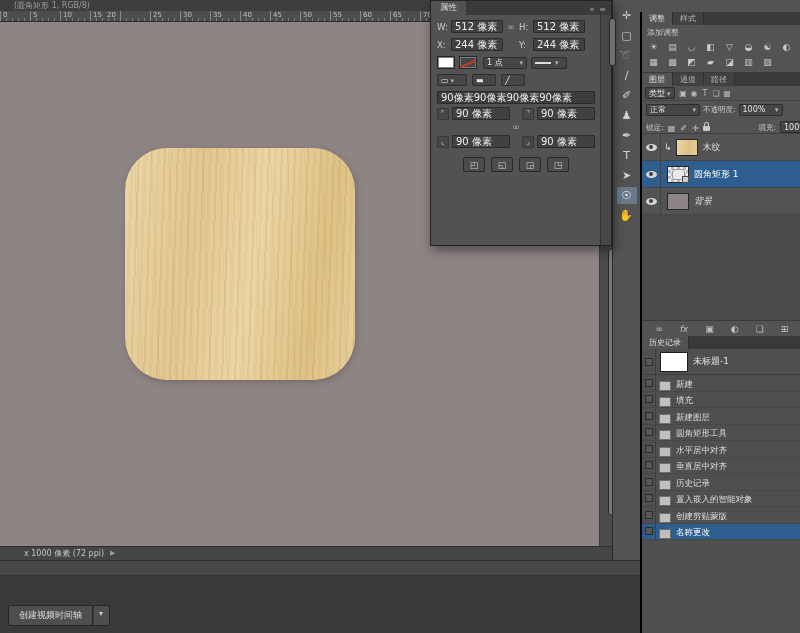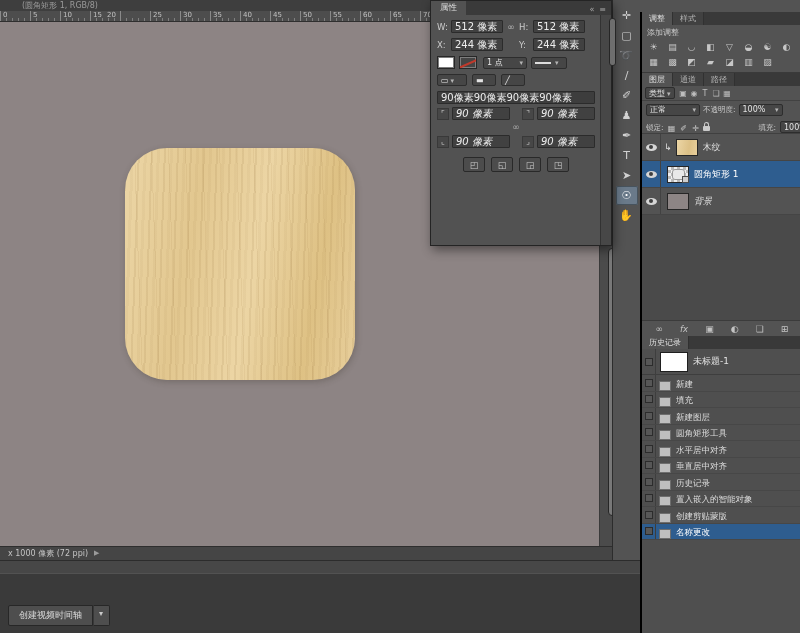--- a/index.html
+++ b/index.html
@@ -2,21 +2,21 @@
 <html><head>
 <meta charset="utf-8">
 <style>
   *{box-sizing:border-box;margin:0;padding:0;}
   html,body{width:800px;height:633px;}
   body{font-family:"DejaVu Sans","Liberation Sans",sans-serif;background:#3a3a3a;}
   #app{position:relative;width:800px;height:633px;overflow:hidden;background:#535353;color:#ccc;}
 
   
   #titlebar{position:absolute;left:0;top:0;width:612px;height:11px;background:#3e3e3e;
-    font-size:8px;color:#9a9a9a;line-height:11px;padding-left:22px;white-space:nowrap;overflow:hidden;}
+    font-size:8px;color:#9a9a9a;line-height:11px;padding-left:14px;white-space:nowrap;overflow:hidden;}
 
   
   #ruler{position:absolute;left:0;top:11px;width:612px;height:11px;background:#4d4d4d;border-bottom:1px solid #2f2f2f;
     background-image:
       repeating-linear-gradient(to right,#8a8a8a 0 1px,transparent 1px 30px),
       repeating-linear-gradient(to right,rgba(255,255,255,.28) 0 1px,transparent 1px 6px);
     background-size:100% 100%,100% 4px;
     background-position:0 0,0 7px;
     background-repeat:no-repeat,no-repeat;}
   .rnum{position:absolute;top:0;font-size:7px;color:#c2c2c2;line-height:9px;}
@@ -28,21 +28,21 @@
       repeating-linear-gradient(92deg, rgba(128,92,40,.10) 0 2px, rgba(255,255,255,0) 2px 6px, rgba(128,92,40,.05) 6px 9px, rgba(255,255,255,0) 9px 13px),
       repeating-linear-gradient(88deg, rgba(150,110,55,.09) 0 1px, rgba(255,255,255,0) 1px 17px),
       linear-gradient(100deg,#ecd6a6 0%,#e2c78f 30%,#ecd5a4 55%,#dec184 80%,#e8cf9c 100%);
     box-shadow:1px 2px 6px rgba(55,45,35,.28);}
 
   #vscroll{position:absolute;left:599px;top:22px;width:13px;height:524px;background:#4b4b4b;border-left:1px solid #3a3a3a;}
   #vscroll .thumb{position:absolute;left:2px;top:226px;width:8px;height:268px;background:#787878;border-radius:4px;}
 
   
   #statusbar{position:absolute;left:0;top:546px;width:612px;height:14px;background:#454545;border-top:1px solid #2e2e2e;
-    font-size:8px;color:#c4c4c4;line-height:13px;padding-left:8px;display:flex;align-items:center;gap:6px;}
+    font-size:8px;color:#c4c4c4;line-height:13px;padding-left:24px;display:flex;align-items:center;gap:6px;}
   #statusbar .sb-arrow{color:#9a9a9a;font-size:7px;}
 
   
   #timeline{position:absolute;left:0;top:560px;width:640px;height:73px;background:#474747;border-top:1px solid #2c2c2c;}
   #timeline .tl-body{position:absolute;left:0;top:12px;right:0;bottom:0;background:#3a3a3a;border-top:1px solid #525252;padding-left:40px;}
   .tl-btn-group{position:absolute;left:8px;bottom:7px;display:flex;}
   .tl-btn{background:#4e4e4e;border:1px solid #272727;color:#dcdcdc;font-size:9px;padding:3px 10px;border-radius:2px 0 0 2px;font-family:inherit;}
   .tl-dd{background:#4e4e4e;border:1px solid #272727;border-left:1px solid #383838;width:17px;border-radius:0 2px 2px 0;position:relative;}
   .tl-dd::after{content:"▾";color:#c9c9c9;font-size:8px;position:absolute;left:5px;top:3px;}
 
@@ -132,21 +132,21 @@
   .p-field{height:13px;background:#414141;border:1px solid #2b2b2b;border-radius:1px;font-size:10px;color:#ededed;line-height:11px;padding:0 3px;white-space:nowrap;overflow:hidden;}
   .f-dim{width:52px;}
   .p-link{color:#b5b5b5;font-size:9px;margin:0 4px;width:8px;text-align:center;flex:0 0 auto;}
   .swatch{width:18px;height:13px;border:1px solid #272727;box-shadow:inset 0 0 0 1px #7d7d7d;flex:0 0 auto;}
   .swatch.fill-sw{background:#ffffff;}
   .swatch.stroke-sw{background:#454545;position:relative;overflow:hidden;margin-left:4px;}
   .swatch.stroke-sw::after{content:"";position:absolute;left:-3px;top:5px;width:26px;height:2px;background:#c0392b;transform:rotate(-24deg);}
   .line-sample{width:16px;height:2px;background:#dddddd;margin-right:2px;}
   .radius-sum{width:100%;background:#3d3d3d;}
   .corner-icon{width:12px;height:12px;border:1px solid #393939;background:#474747;color:#cccccc;font-size:8px;line-height:10px;text-align:center;margin-right:3px;flex:0 0 auto;}
-  .f-rad{width:67px;font-style:italic;}
+  .f-rad{width:67px;}
   .rad-gap{width:12px;flex:0 0 auto;}
   .link-center{text-align:center;color:#ababab;font-size:9px;margin:-1px 0 3px;}
   .p-btn-row{justify-content:center;margin-top:9px;}
   .p-btn{width:22px;height:15px;background:#4c4c4c;border:1px solid #292929;border-radius:2px;color:#cccccc;font-size:9px;display:flex;align-items:center;justify-content:center;margin:0 3px;}
   .mb2{margin-bottom:3px;}
 </style>
 </head>
 <body>
 
 <div id="app">

